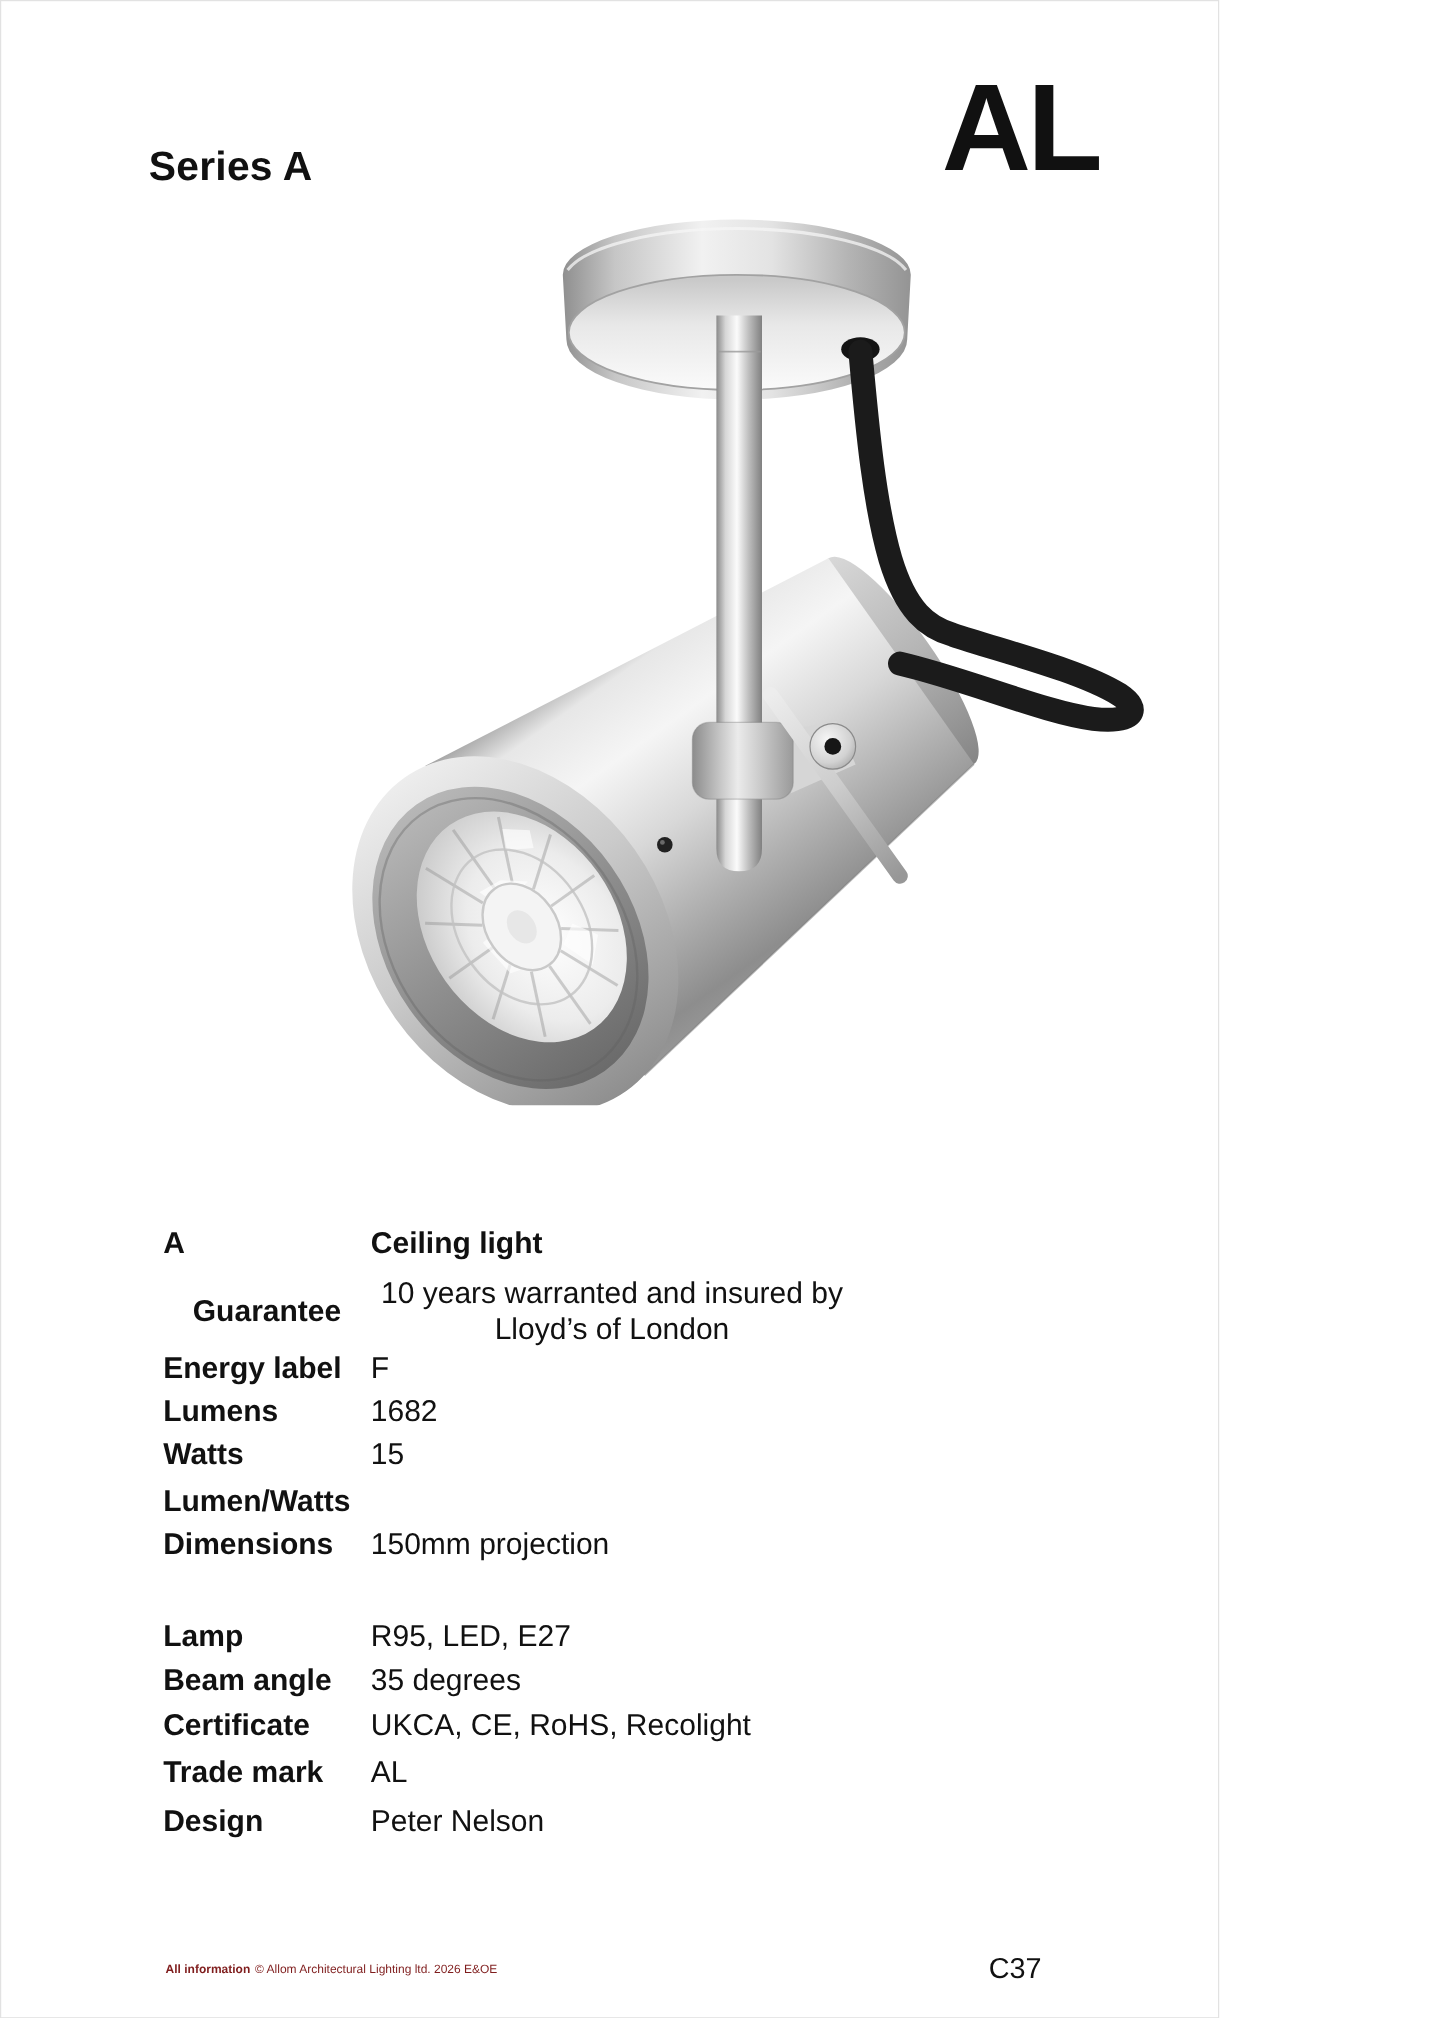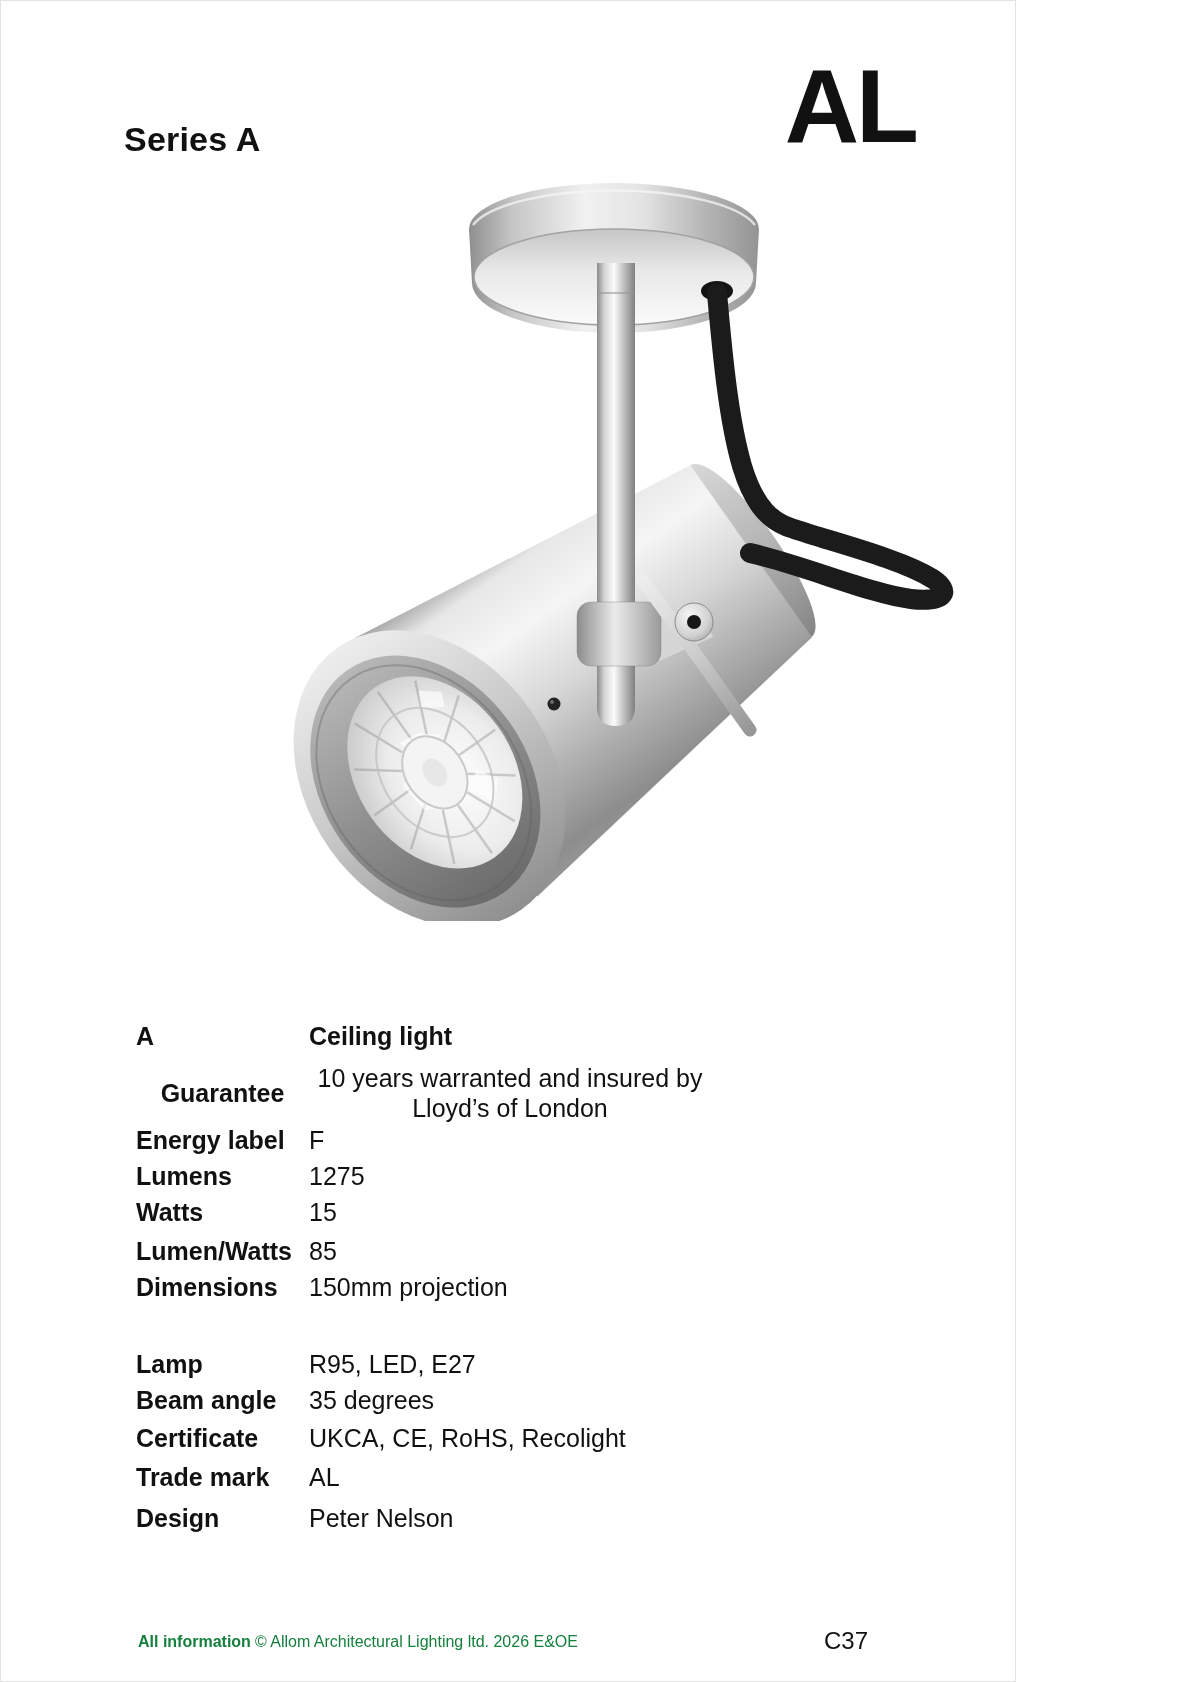--- a/index.html
+++ b/index.html
@@ -30,21 +30,21 @@
     position:absolute;left:135px;width:575px;
     display:flex;align-items:flex-start;
     font-size:25px;line-height:30px;
   }
   .spec-row.two-line{align-items:center;text-align:center;}
   .spec-label{width:173px;font-weight:bold;flex:none;}
   .spec-value{flex:1;}
   .spec-value.bold{font-weight:bold;}
   .footer-note{
     position:absolute;left:137px;top:1633px;
-    font-size:16px;line-height:16px;color:#15803d;
+    font-size:10px;line-height:16px;color:#7f1d1d;
   }
   .footer-note .rest{margin-left:4px;font-weight:normal;}
   .footer-note .bold{font-weight:bold;}
   .page-number{
     position:absolute;right:147px;top:1627px;
     font-size:24px;line-height:26px;
   }
 </style>
 </head>
 <body>
@@ -199,31 +199,30 @@
     </div>
   </div>
 
   <div class="spec-row" style="top:1124px">
     <div class="spec-label">Energy label</div>
     <div class="spec-value">F</div>
   </div>
 
   <div class="spec-row" style="top:1160px">
     <div class="spec-label">Lumens</div>
-    <div class="spec-value">1275</div>
+    <div class="spec-value">1682</div>
   </div>
 
   <div class="spec-row" style="top:1196px">
     <div class="spec-label">Watts</div>
     <div class="spec-value">15</div>
   </div>
 
   <div class="spec-row" style="top:1235px">
     <div class="spec-label">Lumen/Watts</div>
-    <div class="spec-value">85</div>
   </div>
 
   <div class="spec-row" style="top:1271px">
     <div class="spec-label">Dimensions</div>
     <div class="spec-value">150mm projection</div>
   </div>
 
 
   <div class="spec-row" style="top:1348px">
     <div class="spec-label">Lamp</div>

